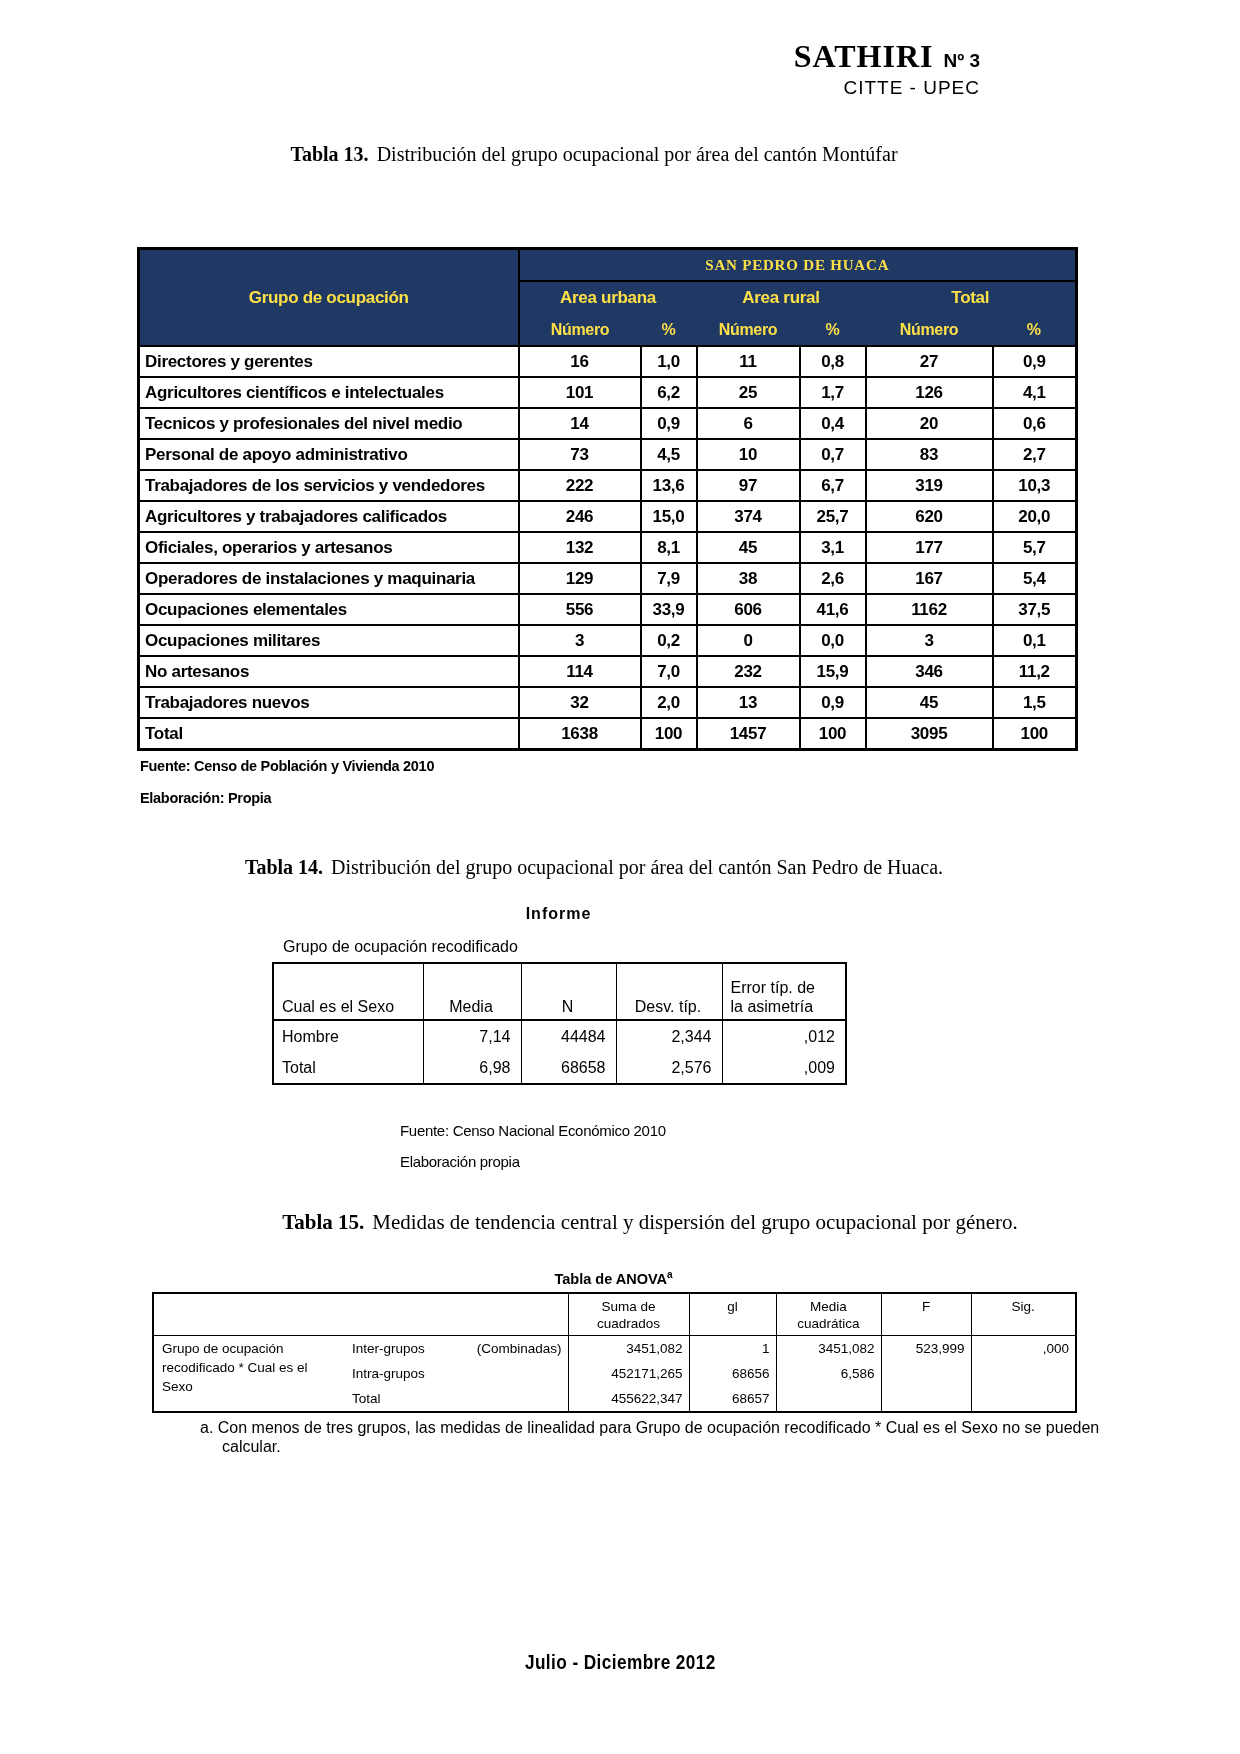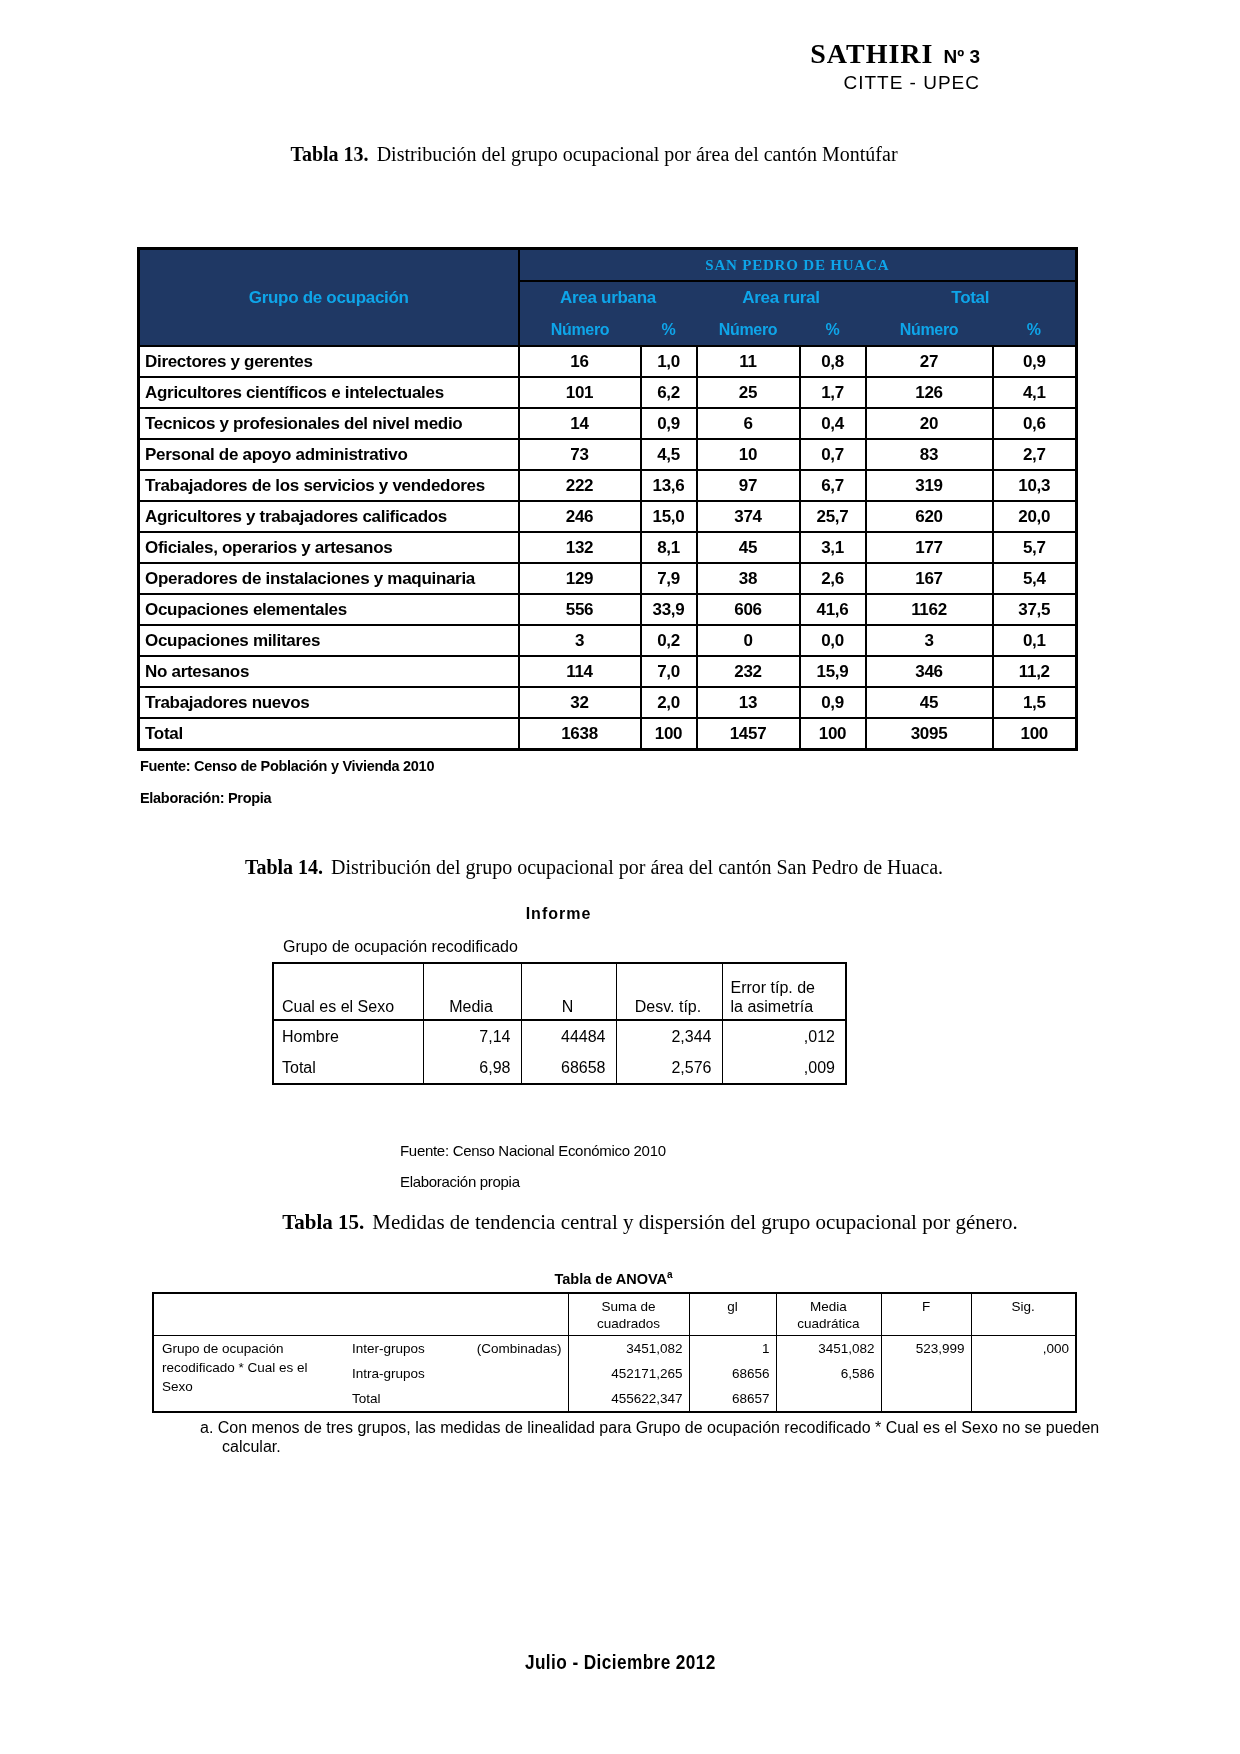--- a/index.html
+++ b/index.html
@@ -4,38 +4,38 @@
 <style>
   html,body { margin:0; padding:0; background:#e8e8e8; }
   .page {
     position:relative; width:1240px; height:1754px; margin:0 auto;
     background:#ffffff; font-family:"Liberation Sans", sans-serif; color:#000;
     overflow:hidden;
   }
   
   .masthead { position:absolute; top:38px; right:260px; text-align:right; }
   .masthead .line1 { white-space:nowrap; }
-  .mast-title { font-family:"Liberation Serif", serif; font-weight:bold; font-size:28px; letter-spacing:1px; }
+  .mast-title { font-family:"Liberation Serif", serif; font-weight:bold; font-size:32px; letter-spacing:1px; }
   .mast-issue { font-size:19px; font-weight:bold; margin-left:10px;text-align:right; }
   .mast-org { font-size:19px; letter-spacing:1px; margin-top:2px; }
 
   
   .caption { position:absolute; left:0; width:1110px; text-align:center;
     font-family:"Liberation Serif", serif; font-size:20px;margin-left:39px; }
   .caption b { margin-right:8px; }
   .cap13 { top:143px; }
   .cap14 { top:856px; }
   .cap15 { top:1210px; width:1222px; font-size:21px; }
 
   
   .t13 { position:absolute; top:247px; left:137px; width:938px;
     border-collapse:collapse; table-layout:fixed;
     font-weight:bold; font-size:17px; letter-spacing:-0.3px; }
   .t13 th, .t13 td { border:2.5px solid #000; padding:0; }
-  .t13 thead th { border:none; background:#1f3864; color:#0ea5e9; }
+  .t13 thead th { border:none; background:#1f3864; color:#fde047; }
   .t13 th.grupo { border-right:2.5px solid #000; font-size:17px; text-align:center; vertical-align:middle; }
   .t13 th.region { border-bottom:2.5px solid #000; height:30px;
     font-family:"Liberation Serif", serif; font-size:15px; letter-spacing:0.8px; }
   .t13 th.area { height:32px; font-size:17px; }
   .t13 th.sub { height:31px; font-size:16px; }
   .t13 tbody td { height:29px; text-align:center; }
   .t13 td.t13lbl { text-align:left; padding-left:5px; }
   .t13 { border:3px solid #000; }
 
   .srcline { position:absolute; left:140px; font-size:14.5px; font-weight:bold; letter-spacing:-0.3px; }
@@ -49,21 +49,21 @@
     border-collapse:collapse; table-layout:fixed; font-size:16px; border:2px solid #000; }
   .t14 th, .t14 td { border-left:1.8px solid #000; padding:0 10px 0 8px; }
   .t14 th:first-child, .t14 td:first-child { border-left:none; }
   .t14 thead th { border-bottom:2px solid #000; height:52px; vertical-align:bottom;
     font-weight:normal; padding-bottom:3px; }
   .t14 th.hlbl { text-align:left; }
   .t14 th.hnum { text-align:center; }
   .t14 th.herr { text-align:left; line-height:19px; }
   .t14 tbody td { height:31px; text-align:right; }
   .t14 td.rlbl { text-align:left; }
-  .src14 { position:absolute; left:400px; font-size:15px; letter-spacing:-0.3px;margin-top:20px; }
+  .src14 { position:absolute; left:400px; font-size:15px; letter-spacing:-0.3px; }
   .src14a { top:1122px; } .src14b { top:1153px; }
 
   
   .anova-title { position:absolute; top:1269px; left:152px; width:923px; text-align:center;
     font-size:14.5px; font-weight:bold; }
   .anova-title sup { font-size:10px; }
   .t15 { position:absolute; top:1292px; left:152px; width:923px;
     border-collapse:collapse; table-layout:fixed; font-size:13.5px; border:2px solid #000; }
   .t15 th, .t15 td { padding:1px 6px; vertical-align:top; }
   .t15 .vline { border-left:1.5px solid #000; }

